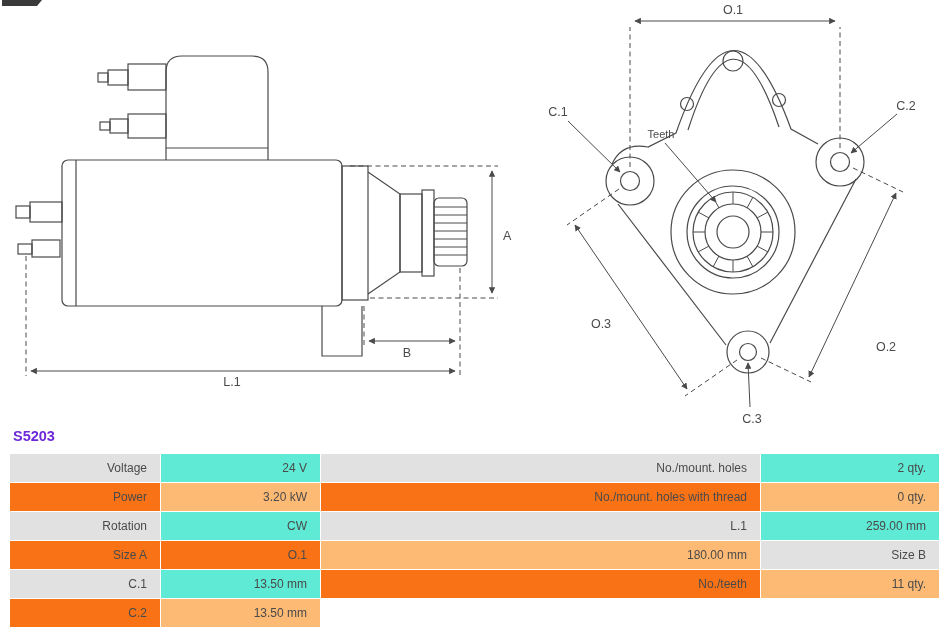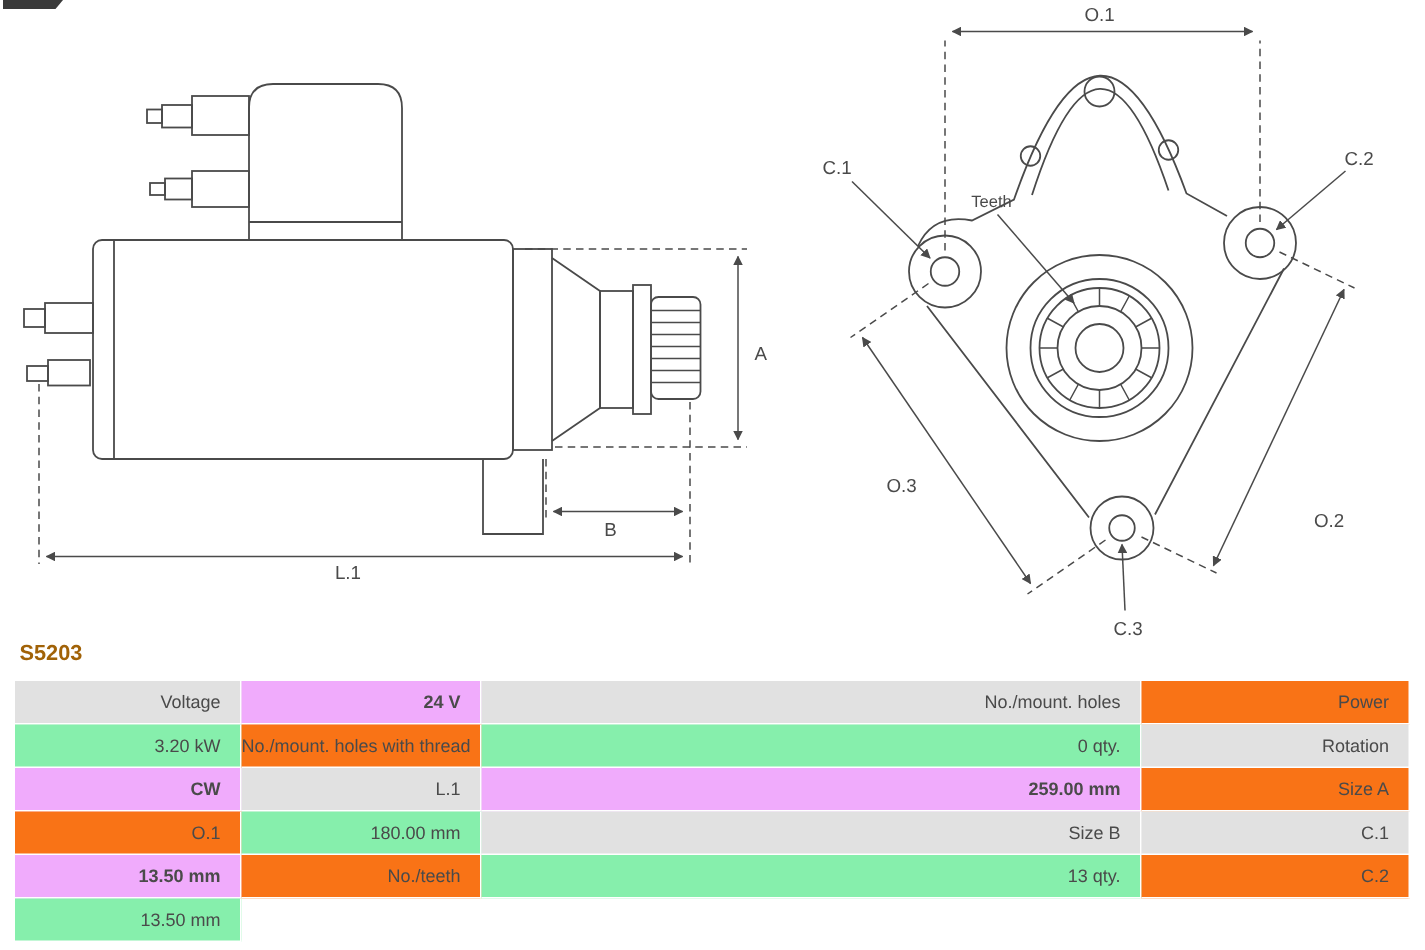--- a/index.html
+++ b/index.html
@@ -6,23 +6,23 @@
   .page{position:relative;width:950px;height:633px;background:#ffffff;overflow:hidden;
         font-family:"Liberation Sans",sans-serif;}
   .diagram{position:absolute;left:0;top:0;}
   .partno{position:absolute;left:13px;top:428px;font-size:14.5px;font-weight:bold;}
   .spec{position:absolute;left:10px;top:454px;display:grid;
         grid-template-columns:151px 160px 440px 179px;}
   .cell{height:29px;line-height:29px;font-size:12px;color:#4a4a4a;text-align:right;
         padding-right:13px;box-sizing:border-box;border-right:1px solid #ffffff;
         border-bottom:1px solid #ffffff;overflow:hidden;white-space:nowrap;}
   .row-dark-label{background:#e1e1e1;}
-  .row-dark-value{background:#f0abfc;font-weight:bold;}
+  .row-dark-value{background:#5eead4;}
   .row-light-label{background:#f97316;}
-  .row-light-value{background:#86efac;}
+  .row-light-value{background:#fdba74;}
   svg text{fill:#4a4a4a;font-family:"Liberation Sans",sans-serif;font-size:12.5px;}
   svg text.small{font-size:11px;}
 </style>
 </head>
 <body>
 
 <div class="page">
 
   <svg class="diagram" width="950" height="448" viewBox="0 0 950 448">
     <defs>
@@ -120,44 +120,45 @@
 
     <text x="733" y="14" text-anchor="middle">O.1</text>
     <text x="558" y="116" text-anchor="middle">C.1</text>
     <text x="906" y="110" text-anchor="middle">C.2</text>
     <text x="752" y="423" text-anchor="middle">C.3</text>
     <text x="601" y="328" text-anchor="middle">O.3</text>
     <text x="886" y="351" text-anchor="middle">O.2</text>
     <text x="661" y="138" text-anchor="middle" class="small">Teeth</text>
   </svg>
 
-  <div class="partno" style="color:#a16207">S5203</div>
+  <div class="partno" style="color:#6d28d9">S5203</div>
 
   <div class="spec">
     <div class="cell row-dark-label">Voltage</div>
     <div class="cell row-dark-value">24 V</div>
     <div class="cell row-dark-label">No./mount. holes</div>
+    <div class="cell row-dark-value">2 qty.</div>
 
     <div class="cell row-light-label">Power</div>
     <div class="cell row-light-value">3.20 kW</div>
     <div class="cell row-light-label">No./mount. holes with thread</div>
     <div class="cell row-light-value">0 qty.</div>
 
     <div class="cell row-dark-label">Rotation</div>
     <div class="cell row-dark-value">CW</div>
     <div class="cell row-dark-label">L.1</div>
     <div class="cell row-dark-value">259.00 mm</div>
 
     <div class="cell row-light-label">Size A</div>
     <div class="cell row-light-label">O.1</div>
     <div class="cell row-light-value">180.00 mm</div>
 
     <div class="cell row-dark-label">Size B</div>
     <div class="cell row-dark-label">C.1</div>
     <div class="cell row-dark-value">13.50 mm</div>
 
     <div class="cell row-light-label">No./teeth</div>
-    <div class="cell row-light-value">13 qty.</div>
+    <div class="cell row-light-value">11 qty.</div>
     <div class="cell row-light-label">C.2</div>
     <div class="cell row-light-value">13.50 mm</div>
   </div>
 
 </div>
 
 </body></html>

